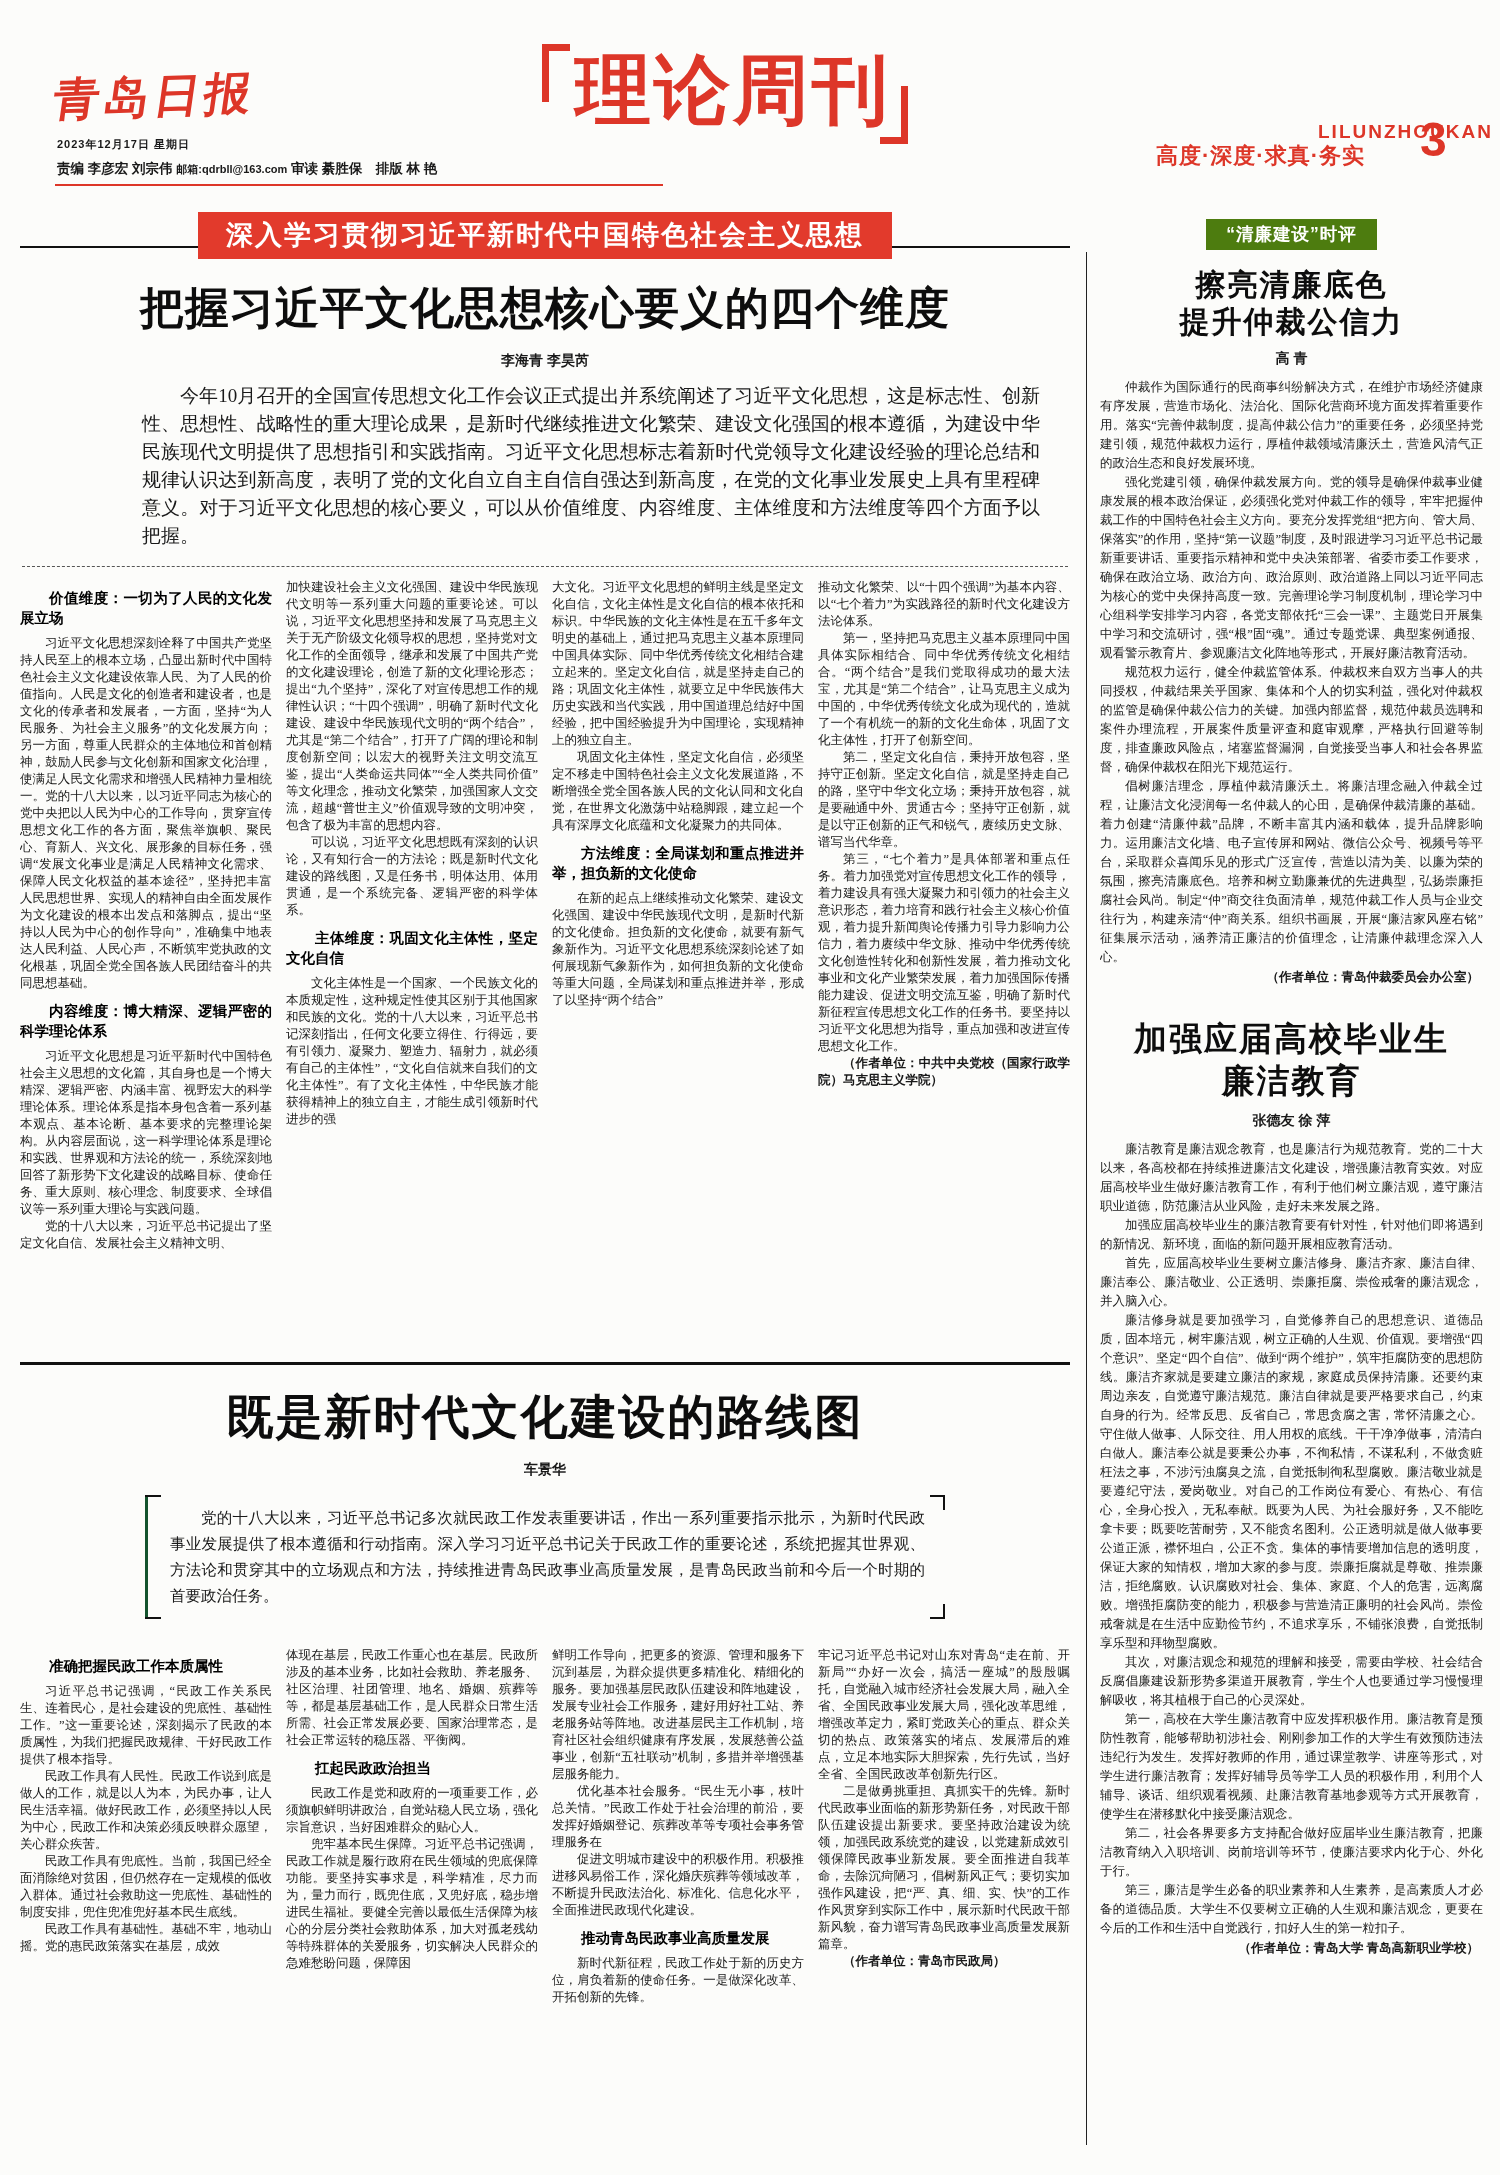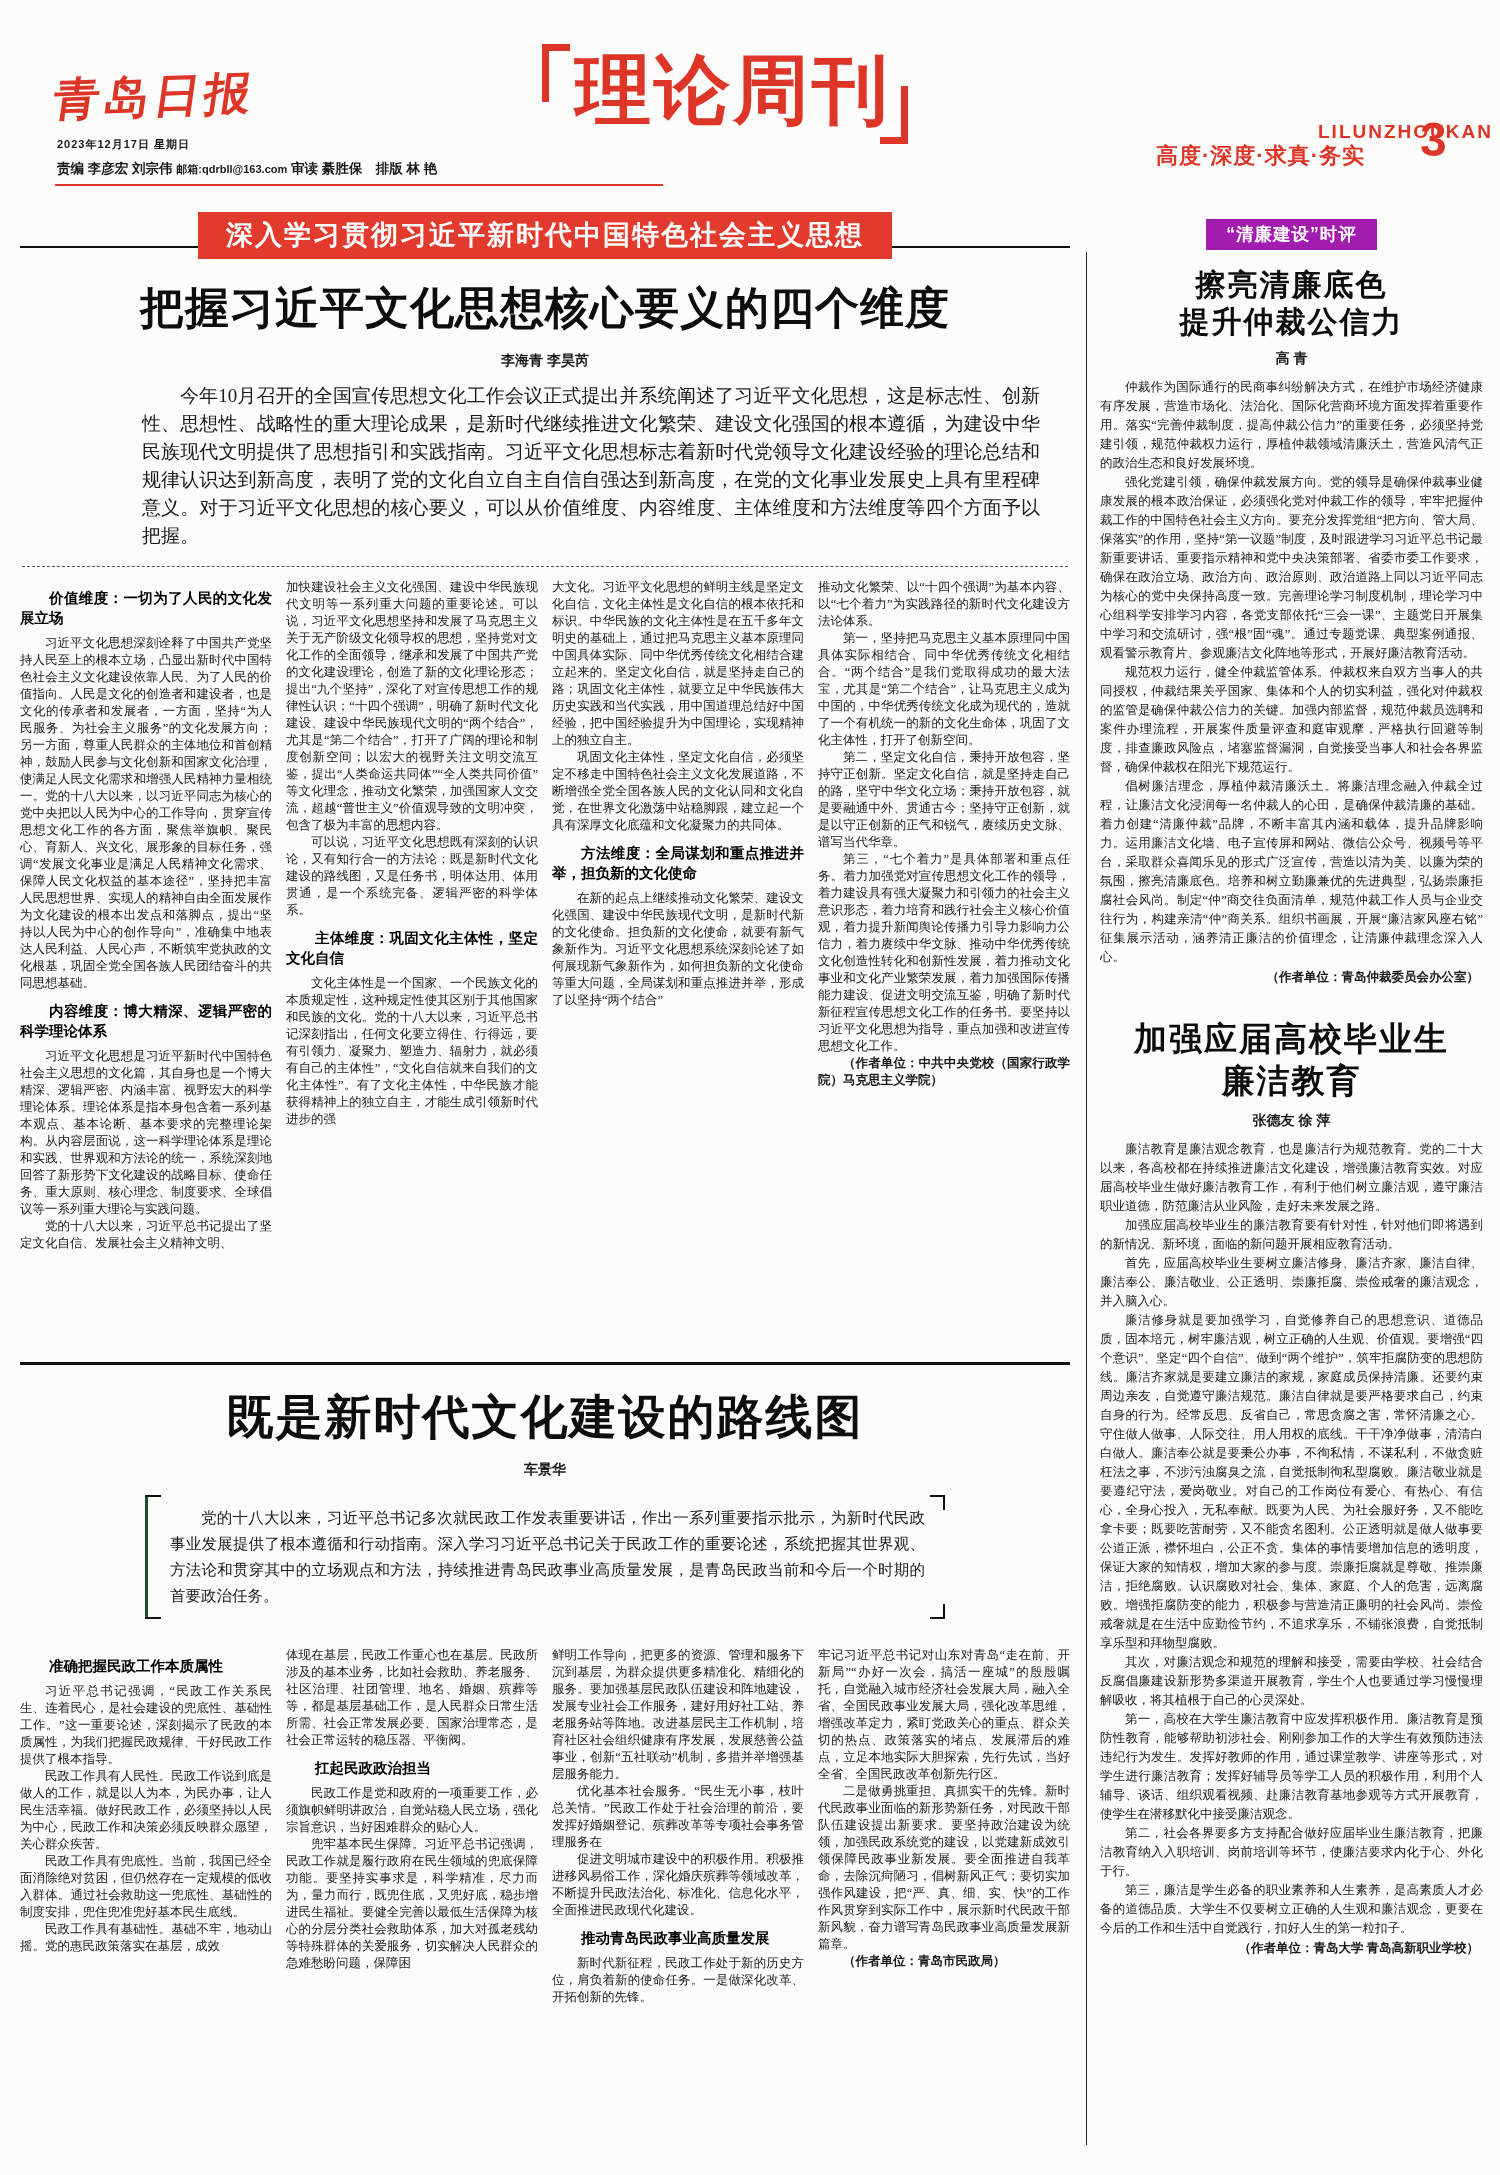--- a/index.html
+++ b/index.html
@@ -60,21 +60,21 @@
   #bottom-intro::before { top:0; } #bottom-intro::after { bottom:0; }
   .corner { position:absolute; right:0; width:15px; height:15px; }
   .corner.tr { top:0; border-top:2px solid #111; border-right:2px solid #111; }
   .corner.br { bottom:0; border-bottom:2px solid #111; border-right:2px solid #111; }
   #bottom-article .colrow { margin-top:28px; }
   #bottom-article .col { height:538px; }
   
   #sidebar { position:absolute; left:1100px; top:205px; width:383px; }
   #review-tag {
     width:fit-content; margin:14px auto 0; padding:0 20px; height:31px; line-height:31px;
-    background:#a21caf; color:#fff; font-size:17.5px; font-weight:bold; font-family:"Liberation Sans", sans-serif; letter-spacing:1px;
+    background:#4d7c0f; color:#fff; font-size:17.5px; font-weight:bold; font-family:"Liberation Sans", sans-serif; letter-spacing:1px;
   }
   .sb-headline { margin-top:16px; text-align:center; font-size:30px; line-height:37px; font-weight:bold; color:#0d0d0d; letter-spacing:2px; }
   .sb-byline { margin-top:10px; text-align:center; font-size:14px; font-weight:bold; font-family:"Liberation Sans", sans-serif; }
   .sb-body { margin-top:10px; font-size:12.5px; line-height:19px; text-align:justify; }
   .sb-body p { text-indent:2em; }
   #review-body { max-height:608px; overflow:hidden; }
   #second-body { max-height:872px; overflow:hidden; }
   .sb-author { font-size:12.5px; font-weight:bold; text-align:right; padding-right:4px; margin-top:2px; }
   #second-title { margin-top:32px; font-size:33px; line-height:42px; }
 </style>

